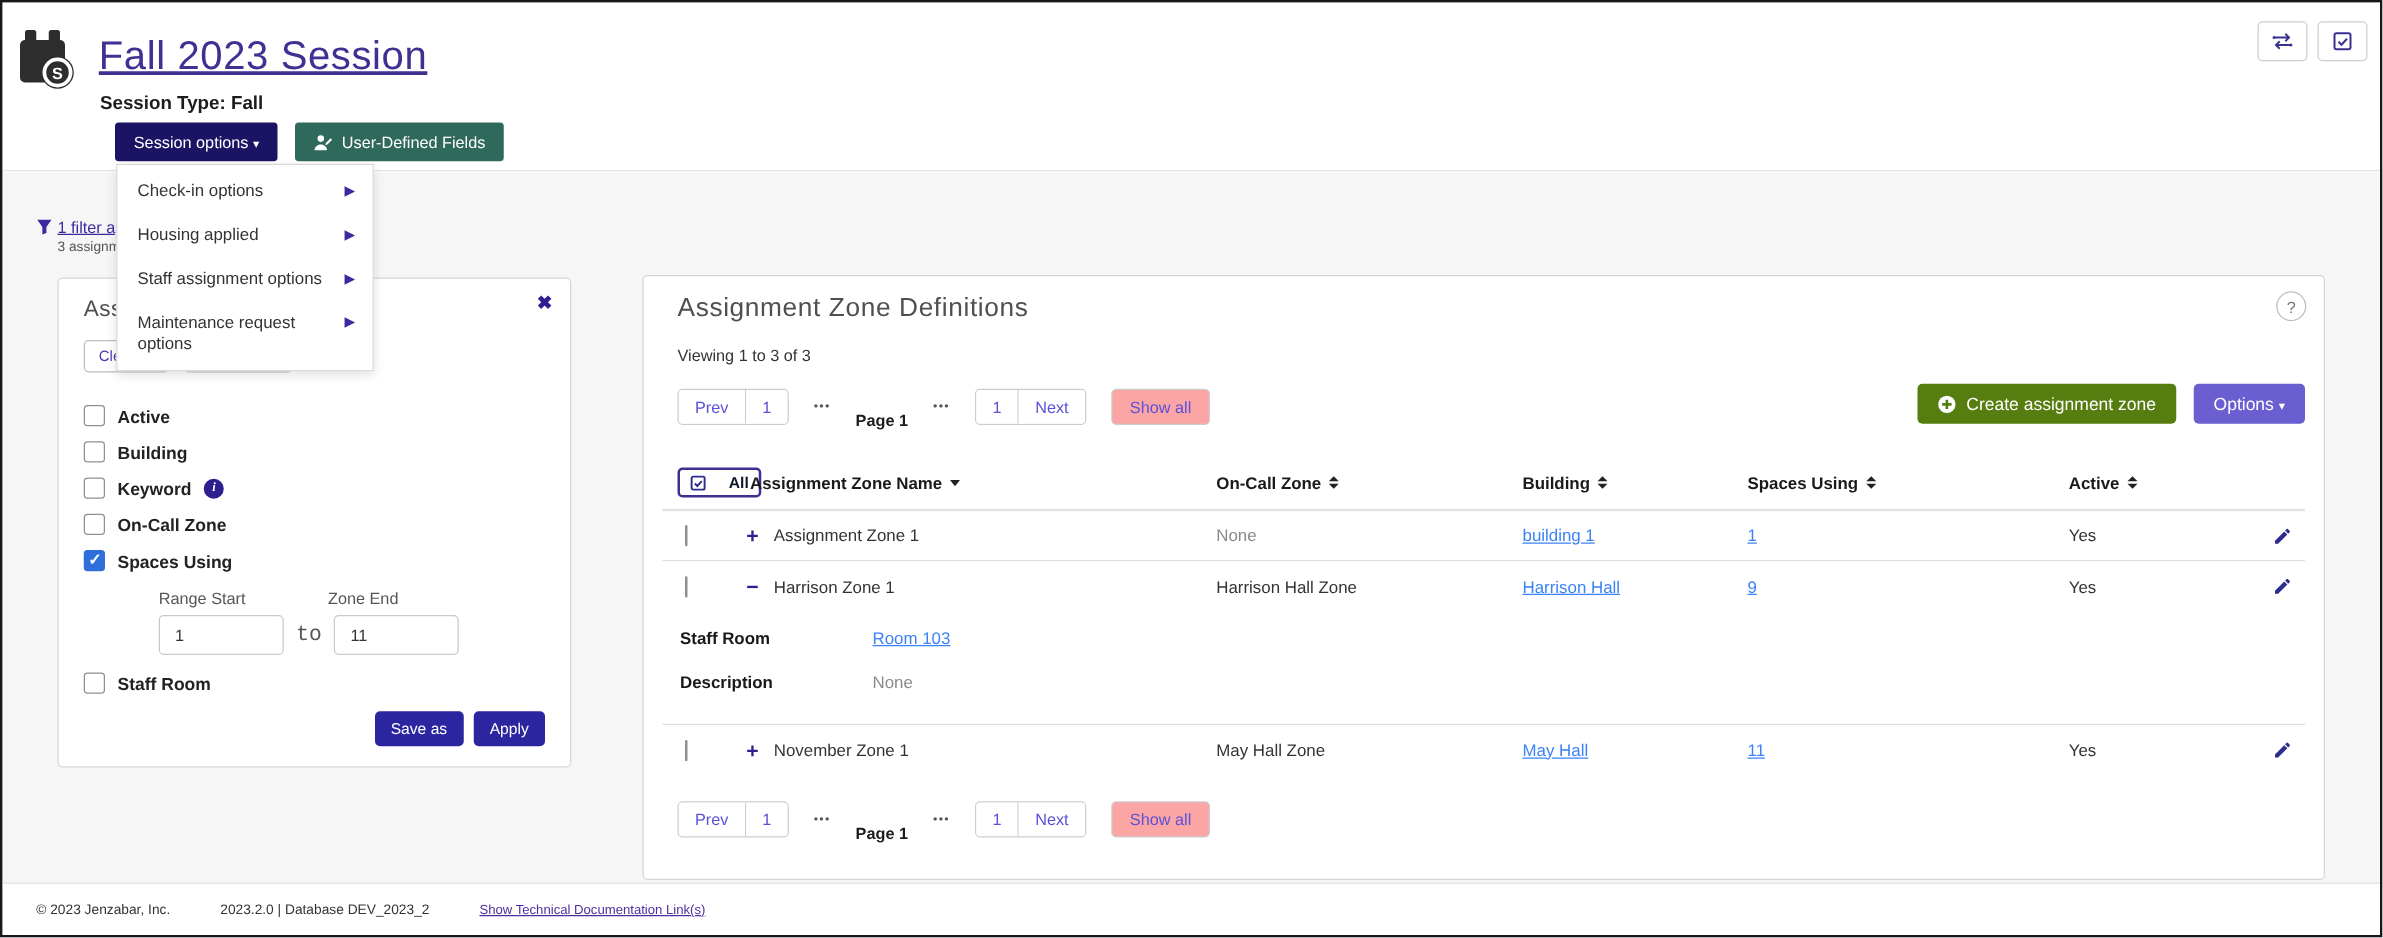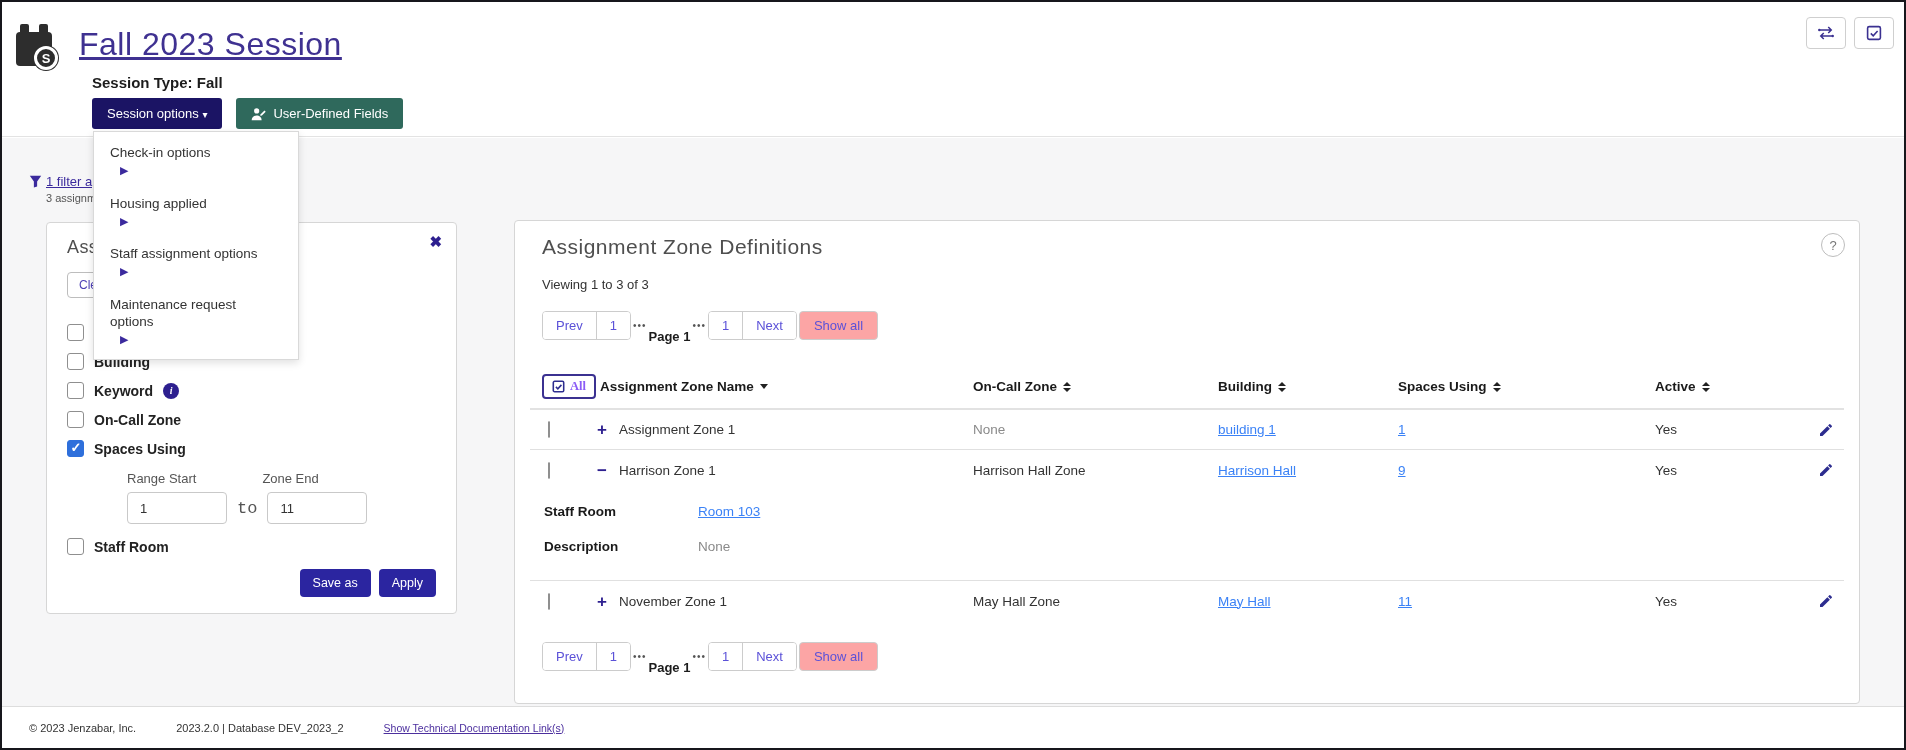--- a/index.html
+++ b/index.html
@@ -12,33 +12,33 @@
   
   .hdr{ position:absolute; left:0; top:0; width:100%; height:135px; background:#fff; border-bottom:1px solid #e3e3e3; }
   .cal-icon{ position:absolute; left:14px; top:22px; width:42px; height:44px; }
   .cal-body{ position:absolute; left:0; top:8px; width:36px; height:34px; background:#2d2d2d; border-radius:4px; }
   .cal-tab{ position:absolute; top:0; width:9px; height:12px; background:#2d2d2d; border-radius:2px; }
   .cal-tab.t1{ left:4px; } .cal-tab.t2{ left:23px; }
   .cal-badge{ position:absolute; right:0; bottom:-2px; width:24px; height:24px; border-radius:50%;
     background:#2d2d2d; border:3px solid #fff; color:#fff; font-size:13px; font-weight:700;
     display:flex; align-items:center; justify-content:center; box-shadow:0 0 0 1px #2d2d2d; }
   .page-title{ position:absolute; left:77px; top:24px; font-size:32px; color:#3f3191; text-decoration:underline; letter-spacing:.5px; cursor:pointer; }
-  .session-type{ position:absolute; left:90px; top:72px; font-size:15px; font-weight:700; color:#1c1c1c; }
+  .session-type{ position:absolute; left:78px; top:72px; font-size:15px; font-weight:700; color:#1c1c1c; }
   .hdr-btns{ position:absolute; left:90px; top:96px; display:flex; gap:14px; }
   .btn-session{ background:#1b1464; color:#fff; border:none; border-radius:3px; padding:8px 15px; font-size:13px; cursor:pointer; font-family:inherit; }
   .btn-udf{ background:#2f695c; color:#fff; border:none; border-radius:3px; padding:8px 15px; font-size:13px; cursor:pointer; display:flex; align-items:center; gap:7px; font-family:inherit; }
   .caret{ font-size:10px; }
   .tb-icons{ position:absolute; right:10px; top:15px; display:flex; gap:8px; }
   .tb-icon-btn{ width:40px; height:32px; background:#fff; border:1px solid #cfcfcf; border-radius:4px;
     display:flex; align-items:center; justify-content:center; cursor:pointer; color:#3b3191; }
   
   .menu{ position:absolute; left:91px; top:129px; width:206px; background:#fff; border:1px solid #d9d9d9;
     box-shadow:0 3px 8px rgba(0,0,0,.12); z-index:60; padding:4px 0; }
   .menu-item{ display:flex; justify-content:space-between; align-items:flex-start; padding:9px 14px 9px 16px;
-    font-size:13.5px; color:#333; cursor:pointer; line-height:1.25;flex-direction:column; }
+    font-size:13.5px; color:#333; cursor:pointer; line-height:1.25; }
   .menu-item .m-arrow{ color:#3b2a9d; font-size:11px; margin-left:10px; margin-top:2px; }
   
   .content{ position:absolute; left:0; top:136px; width:100%; height:568px; background:#f6f6f7; }
   
   .filter-summary{ position:absolute; left:27px; top:36px; }
   .filter-link-row{ display:flex; align-items:center; gap:4px; }
   .filter-link{ font-size:13px; color:#3b2a9d; text-decoration:underline; cursor:pointer; }
   .filter-count{ font-size:11px; color:#555; margin:3px 0 0 17px; }
   
   .card{ background:#fff; border:1px solid #d6d6d6; border-radius:4px; position:absolute; }
@@ -61,38 +61,38 @@
   .range-input{ width:100px; height:32px; border:1px solid #c9c9c9; border-radius:4px; font-size:13px; color:#333; padding:0 12px; font-family:inherit; }
   .range-to{ font-size:17px; color:#555;font-family:Liberation Mono, monospace; }
   .filter-foot{ position:absolute; right:20px; bottom:16px; display:flex; gap:8px; }
   .btn-indigo{ background:#2b25a0; color:#fff; border:none; border-radius:4px; font-size:12.5px; padding:7px 13px; cursor:pointer; font-family:inherit;text-align:center; }
   
   .main-card{ left:512px; top:82px; width:1346px; height:484px; padding:14px 15px; }
   .main-title{ font-size:21px; color:#4f4f4f; letter-spacing:.5px; margin-left:12px; }
   .help-btn{ position:absolute; right:14px; top:12px; width:24px; height:24px; border-radius:50%; border:1px solid #bdbdbd;
     background:#fff; color:#777; font-size:13px; display:flex; align-items:center; justify-content:center; cursor:pointer; }
   .viewing{ font-size:13px; color:#333; margin:18px 0 0 12px; }
-  .pager{ display:flex; align-items:center; gap:2px; margin:14px 0 0 12px; }
+  .pager{ display:flex; align-items:center; gap:20px; margin:14px 0 0 12px; }
   .pg-group{ display:inline-flex; border:1px solid #ccc; border-radius:4px; overflow:hidden; background:#fff; }
   .pg-cell{ padding:6px 13px; font-size:13px; color:#5b51d8; border-right:1px solid #ccc; cursor:pointer; background:#fff; }
   .pg-cell:last-child{ border-right:none; }
   .pg-ellipsis{ color:#555; font-size:10px; letter-spacing:1px; }
   .pg-current{ font-size:13px; font-weight:700; color:#1c1c1c;margin-top:23px; }
   .pg-showall{ border:1px solid #ccc; border-radius:4px; background:#fca5a5; color:#5b51d8; font-size:13px; padding:6px 14px; cursor:pointer; font-family:inherit; }
   .main-actions{ position:absolute; right:15px; top:86px; display:flex; gap:14px; }
   .btn-create{ background:#567d0f; color:#fff; border:none; border-radius:4px; font-size:14px; padding:8px 16px;
     display:flex; align-items:center; gap:8px; cursor:pointer; font-family:inherit; }
   .btn-options{ background:#6a5ed0; color:#fff; border:none; border-radius:4px; font-size:14px; padding:8px 16px; cursor:pointer; font-family:inherit; }
   
   .tbl{ margin-top:30px; }
   .trow{ display:grid; grid-template-columns:62px 381px 245px 180px 257px 158px 1fr; align-items:center; }
   .thead{ padding-bottom:9px; border-bottom:2px solid #e2e2e2; }
   .th{ font-size:13.5px; font-weight:700; color:#1a1a1a; display:flex; align-items:center; gap:6px; }
-  .btn-all{ margin-left:12px; display:inline-flex; align-items:center; gap:5px; background:#fff; border:2px solid #3b3191;
-    border-radius:4px; padding:3px 8px; font-size:12.5px; color:#8b5cf6; font-weight:700; cursor:pointer; font-family:Liberation Serif, serif; width:fit-content; }
+  .btn-all{ margin-left:12px; display:inline-flex; align-items:center; gap:18px; background:#fff; border:2px solid #3b3191;
+    border-radius:4px; padding:3px 8px; font-size:12.5px; color:#0f172a; font-weight:700; cursor:pointer; font-family:Liberation Sans, sans-serif; width:fit-content; }
   .sort-one{ width:0; height:0; border-left:4.5px solid transparent; border-right:4.5px solid transparent; border-top:5px solid #222; }
   .sort-both{ display:inline-flex; flex-direction:column; gap:2px; }
   .sort-both .up{ width:0;height:0;border-left:4px solid transparent;border-right:4px solid transparent;border-bottom:4.5px solid #222; }
   .sort-both .dn{ width:0;height:0;border-left:4px solid transparent;border-right:4px solid transparent;border-top:4.5px solid #222; }
   .tr-data{ min-height:40px; }
   .tr-border{ border-bottom:1px solid #e0e0e0; }
   .td{ font-size:13.5px; color:#333; }
   .td-check{ padding-left:18px; }
   .name-cell{ display:flex; align-items:center; gap:10px; padding-left:3px; }
   .expand-ico{ color:#2d1f8f; font-weight:700; font-size:17px; width:14px; text-align:center; cursor:pointer; line-height:1; }
@@ -255,20 +255,34 @@
         <span class="pg-ellipsis">•••</span>
         <span class="pg-current">Page 1</span>
         <span class="pg-ellipsis">•••</span>
         <span class="pg-group">
           <span class="pg-cell">1</span>
           <span class="pg-cell">Next</span>
         </span>
         <button class="pg-showall">Show all</button>
       </div>
 
+      <div class="main-actions">
+        <button class="btn-create">
+          <span>
+            <svg width="15" height="15" viewBox="0 0 16 16">
+                <circle cx="8" cy="8" r="7.4" fill="#fff"></circle>
+                <path d="M8 4v8M4 8h8" stroke="#567d0f" stroke-width="2.2"></path>
+              </svg>
+          </span>
+          <span>Create assignment zone</span>
+        </button>
+        <button class="btn-options">
+          <span>Options</span> <span class="caret">▾</span>
+        </button>
+      </div>
 
       <div class="tbl">
         <div class="trow thead">
           <button class="btn-all">
             <span>
               <svg width="13" height="13" viewBox="0 0 20 20" fill="none" stroke="#2d2d8f" stroke-width="2.4">
                   <rect x="2" y="2" width="16" height="16" rx="2"></rect>
                   <path d="M6 10.5l3 3 5.5-6"></path>
                 </svg>
             </span>

